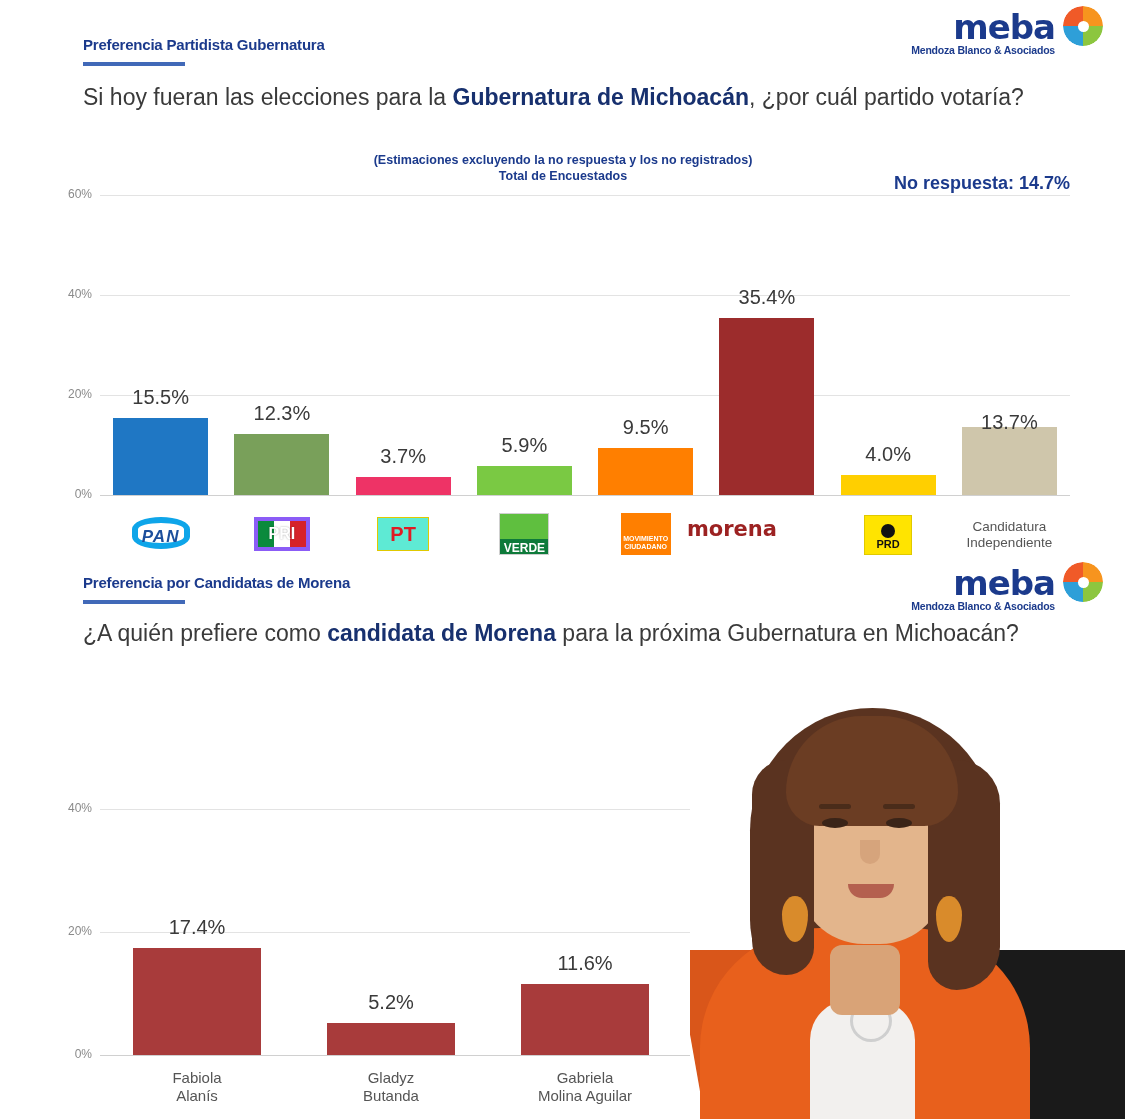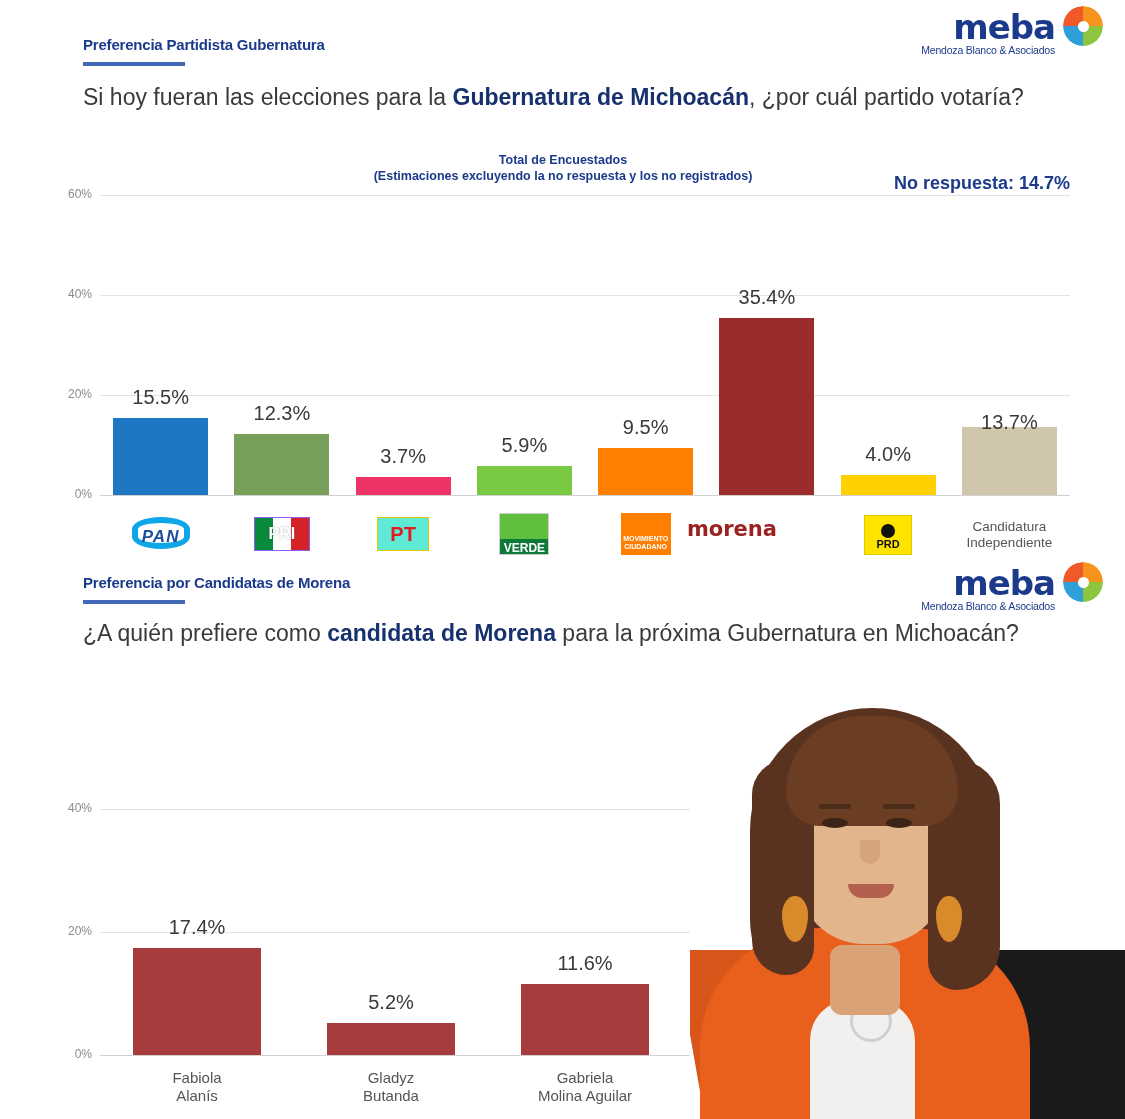--- a/index.html
+++ b/index.html
@@ -33,21 +33,21 @@
   .brand-word {
     font-size: 34px;
     font-weight: bold;
     color: #1b3a8c;
     letter-spacing: -1px;
     font-family: "DejaVu Sans", sans-serif;
   }
   .brand-sub {
     font-size: 10.5px;
     color: #1b3a8c;
-    font-weight: normal;
+    font-weight: bold;
     margin-top: 1px;
     letter-spacing: -0.2px;
   }
   .brand-mark {
     position: absolute;
     width: 40px;
     height: 40px;
     border-radius: 50%;
     overflow: hidden;
   }
@@ -155,21 +155,21 @@
     border-radius: 50% / 38%;
     color: #1c4f9c;
     font-weight: bold;
     font-style: italic;
     font-size: 17px;
     text-align: center;
     letter-spacing: 1px;
   }
   .logo-pri {
     background: #ffffff;
-    border: 1px solid #8b5cf6;
+    border: 4px solid #8b5cf6;
     position: absolute;
     overflow: hidden;
   }
   .pri-stripe { position: absolute; top: 0; bottom: 0; width: 33.33%; }
   .pri-g { left: 0; background: #0a8a3c; }
   .pri-w { left: 33.33%; background: #ffffff; }
   .pri-r { left: 66.66%; background: #d62229; }
   .pri-text {
     position: absolute;
     left: 0; right: 0; top: 50%;
@@ -378,22 +378,22 @@
   </div>
 
   <div class="kicker" style="left:83px; top:36px;">Preferencia Partidista Gubernatura</div>
   <div class="kicker-rule" style="left:83px; top:62px;"></div>
 
   <div class="question" style="left:83px; top:82px;">
     <span>Si hoy fueran las elecciones para la </span><b>Gubernatura de Michoacán</b><span>, ¿por cuál partido votaría?</span>
   </div>
 
   <div class="subhead" style="left:263px; top:152px; width:600px;">
+    <div>(Estimaciones excluyendo la no respuesta y los no registrados)</div>
     <div>Total de Encuestados</div>
-    <div>(Estimaciones excluyendo la no respuesta y los no registrados)</div>
   </div>
   <div class="noresp" style="right:55px; top:173px;">No respuesta: 14.7%</div>
 
   <div class="plot" id="plot1" style="left:100px; top:195px; width:970px; height:300px;">
 
   <div class="axis-base" style="top: 300px; width: 970px;"></div>
       <div class="ytick" style="left: -48px; top: 292px;">0%</div>
       <div class="gridline" style="top: 200px; width: 970px;"></div>
       <div class="ytick" style="left: -48px; top: 192px;">20%</div>
       <div class="gridline" style="top: 100px; width: 970px;"></div>

